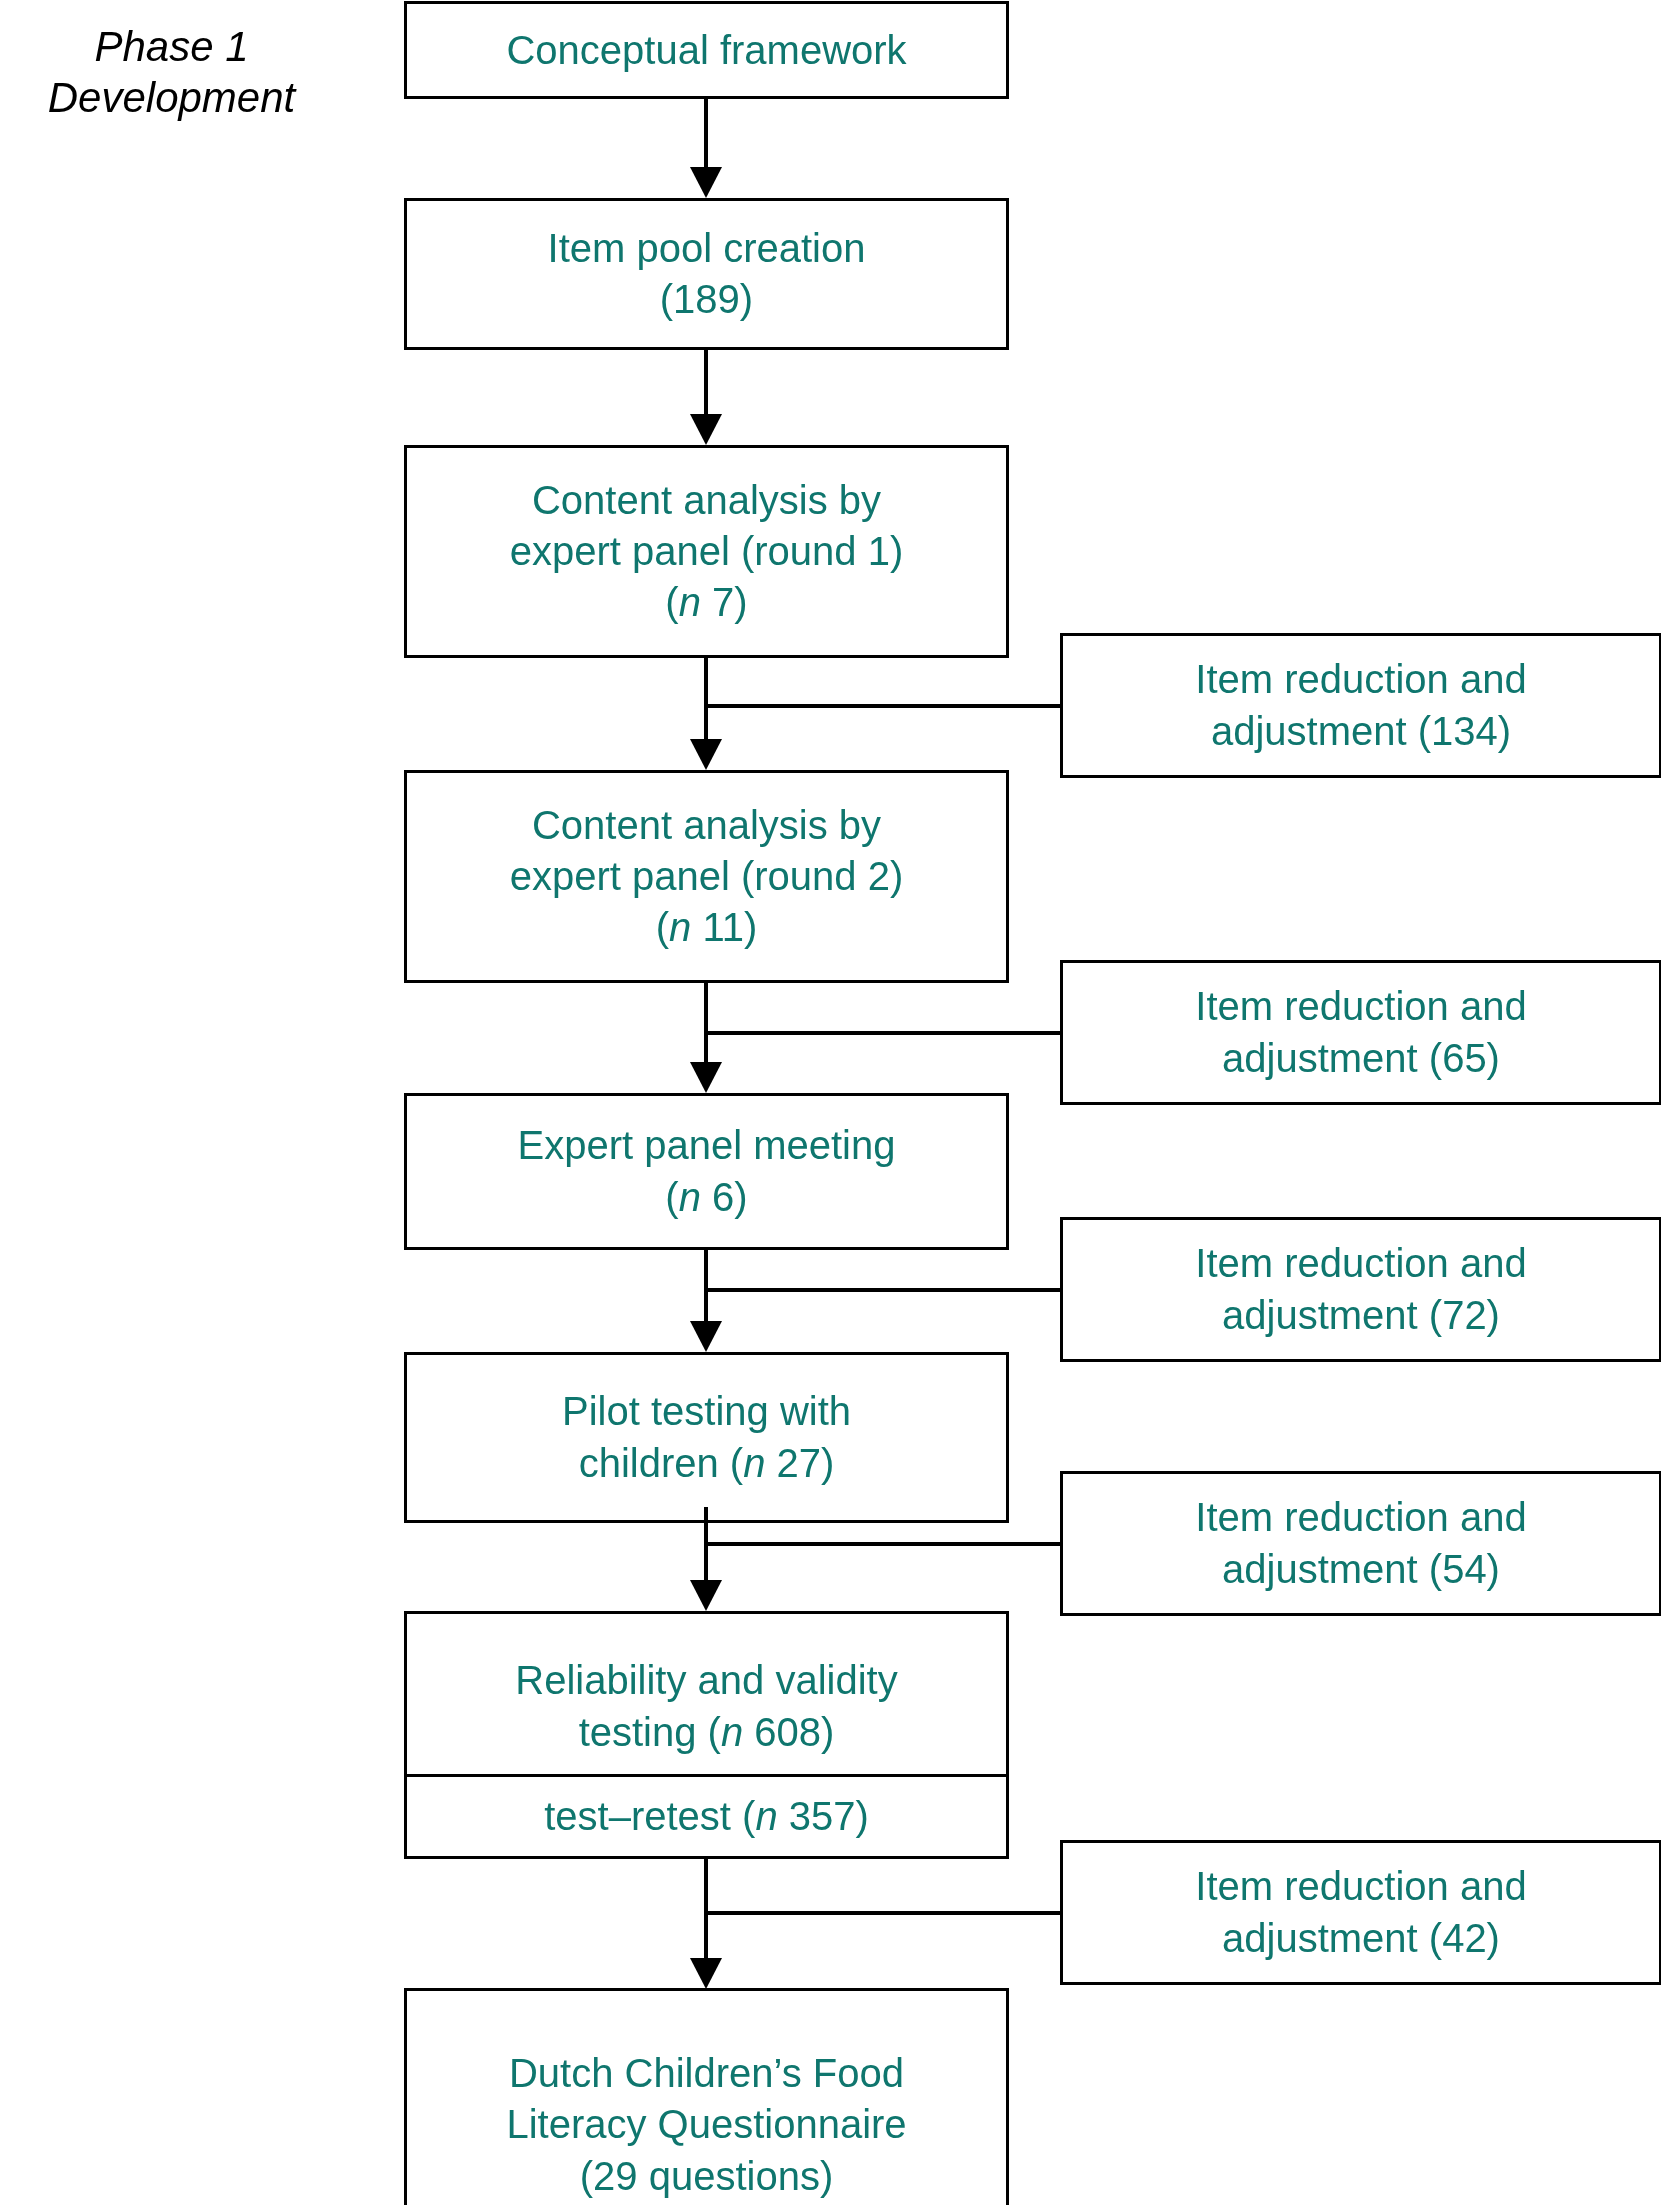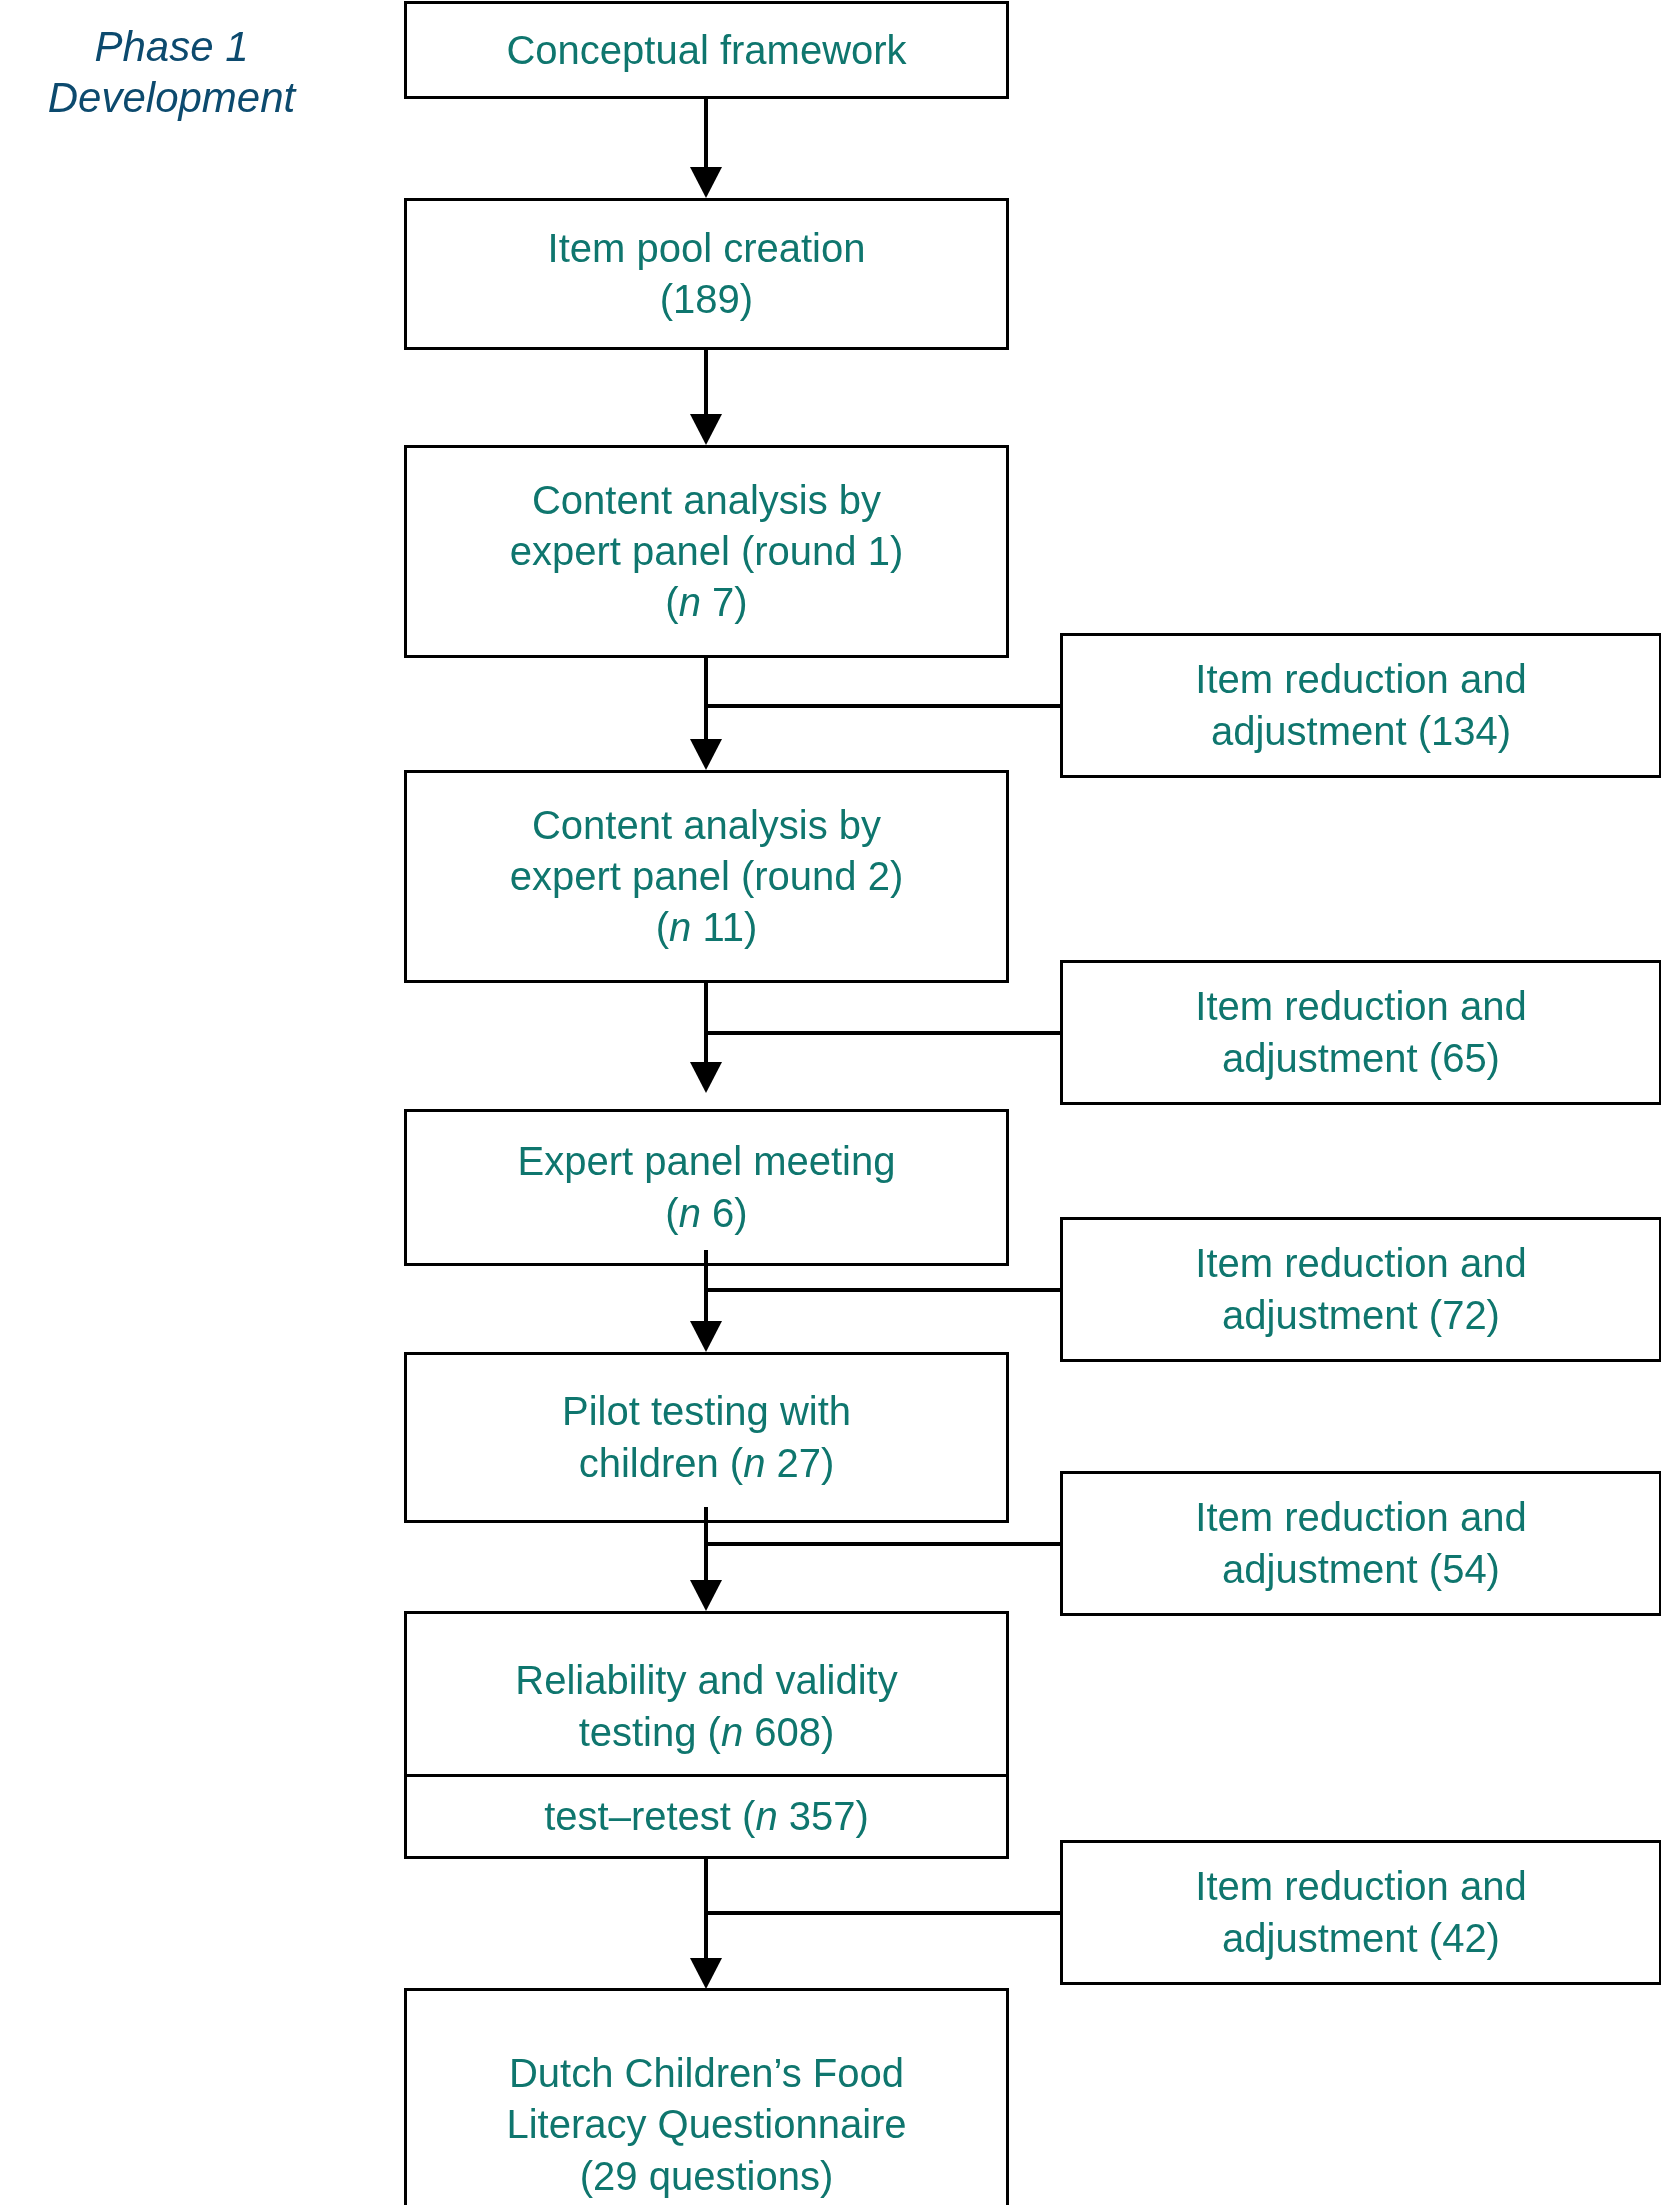--- a/index.html
+++ b/index.html
@@ -16,21 +16,21 @@
     font-family: "Liberation Sans", "DejaVu Sans", sans-serif;
     overflow: hidden;
   }
 
   
   .phase-label {
     position: absolute;
     font-style: italic;
     font-size: 42px;
     line-height: 1.22;
-    color: #0c4a6e;
+    color: #000000;
     text-align: center;
     white-space: pre-line;
     letter-spacing: 0px;
   }
 
   
   .node {
     position: absolute;
     box-sizing: border-box;
     border: 3.5px solid #000000;
@@ -85,21 +85,21 @@
   </div>
 
   <div class="node" style="left:404px; top:445px; width:605px; height:213px;">
     <span class="txt">Content analysis by<br>expert panel (round 1)<br>(<em>n</em> 7)</span>
   </div>
 
   <div class="node" style="left:404px; top:770px; width:605px; height:213px;">
     <span class="txt">Content analysis by<br>expert panel (round 2)<br>(<em>n</em> 11)</span>
   </div>
 
-  <div class="node" style="left:404px; top:1093px; width:605px; height:157px;margin-top:16px;">
+  <div class="node" style="left:404px; top:1093px; width:605px; height:157px;">
     <span class="txt">Expert panel meeting<br>(<em>n</em> 6)</span>
   </div>
 
   <div class="node" style="left:404px; top:1352px; width:605px; height:171px;">
     <span class="txt">Pilot testing with<br>children (<em>n</em> 27)</span>
   </div>
 
   <div class="node" style="left:404px; top:1611px; width:605px; height:191px;">
     <span class="txt">Reliability and validity<br>testing (<em>n</em> 608)</span>
   </div>

